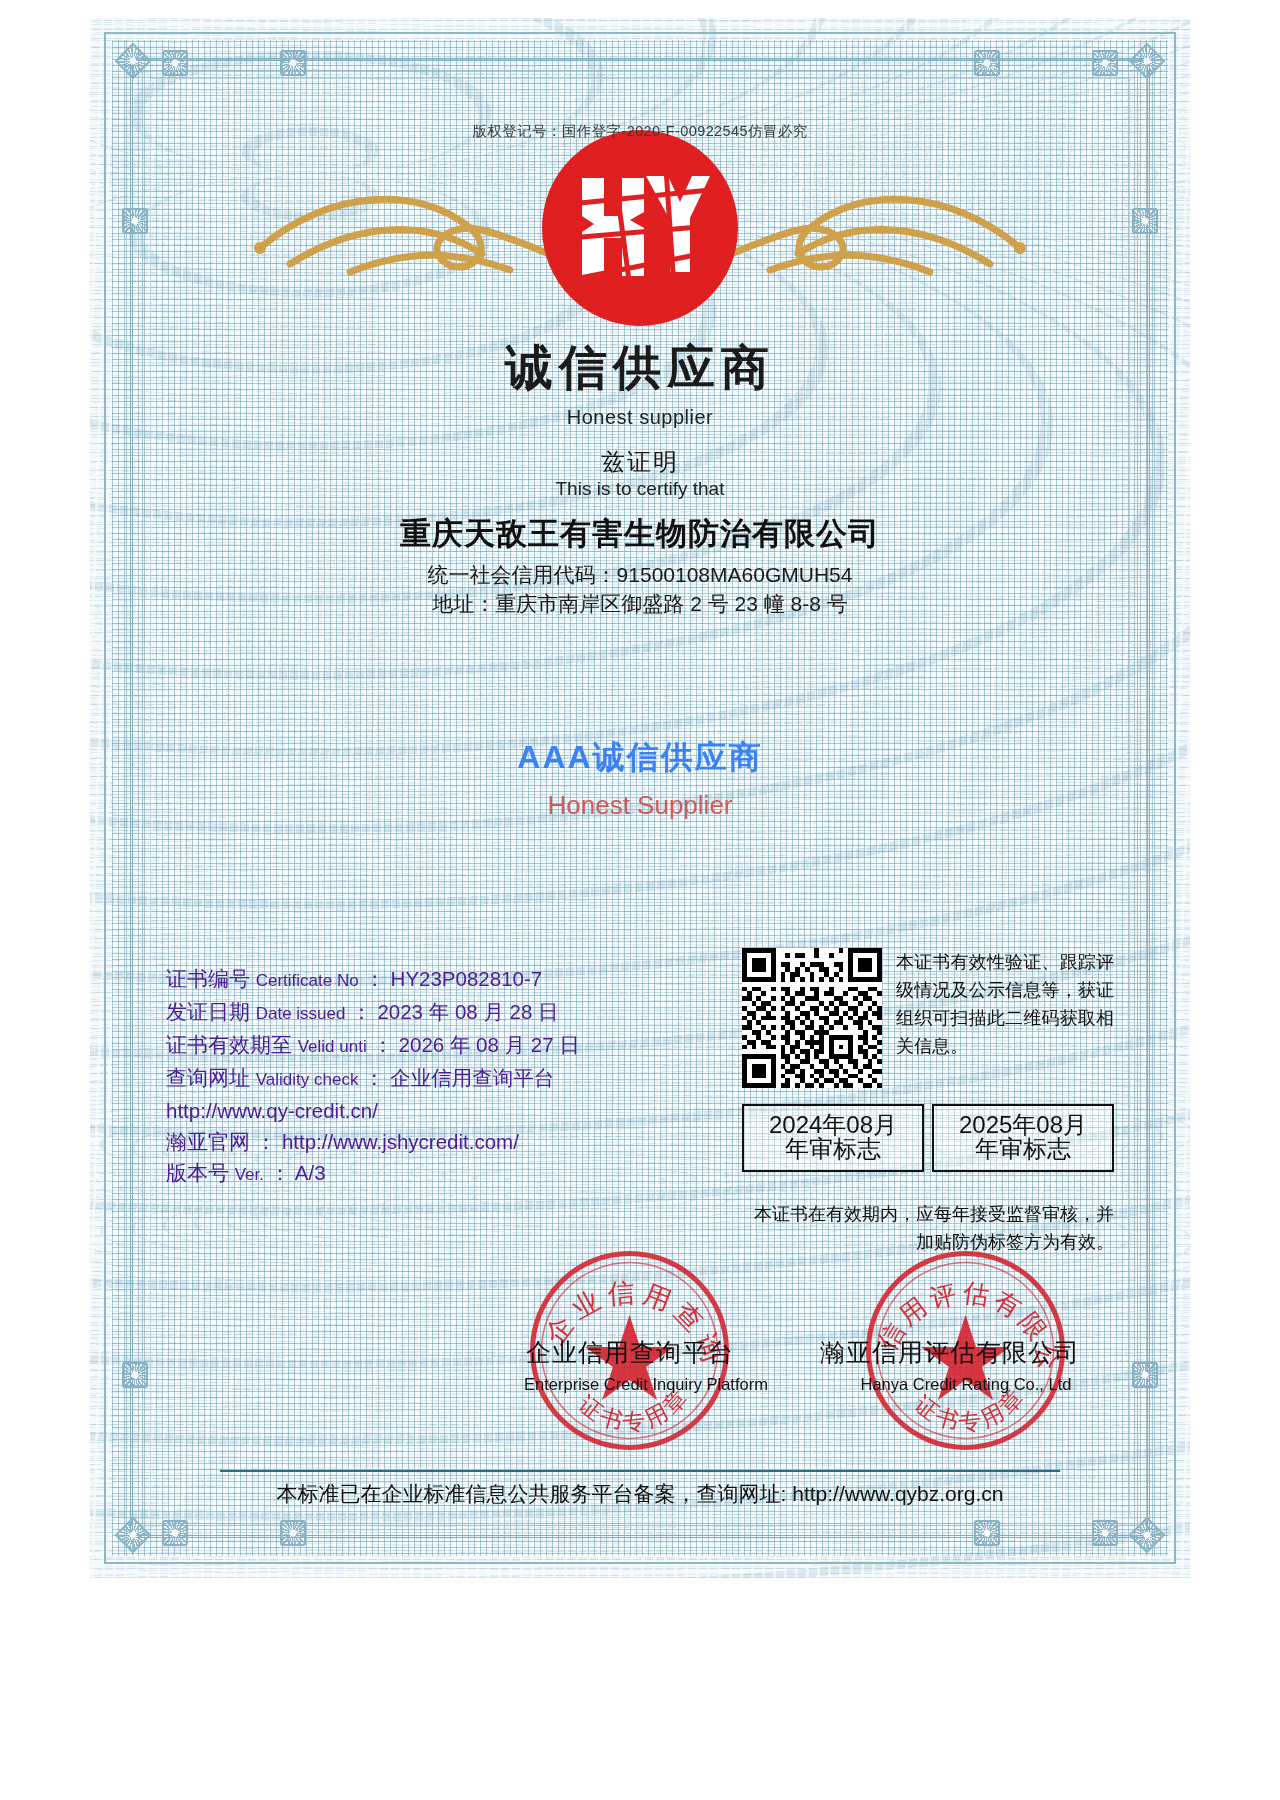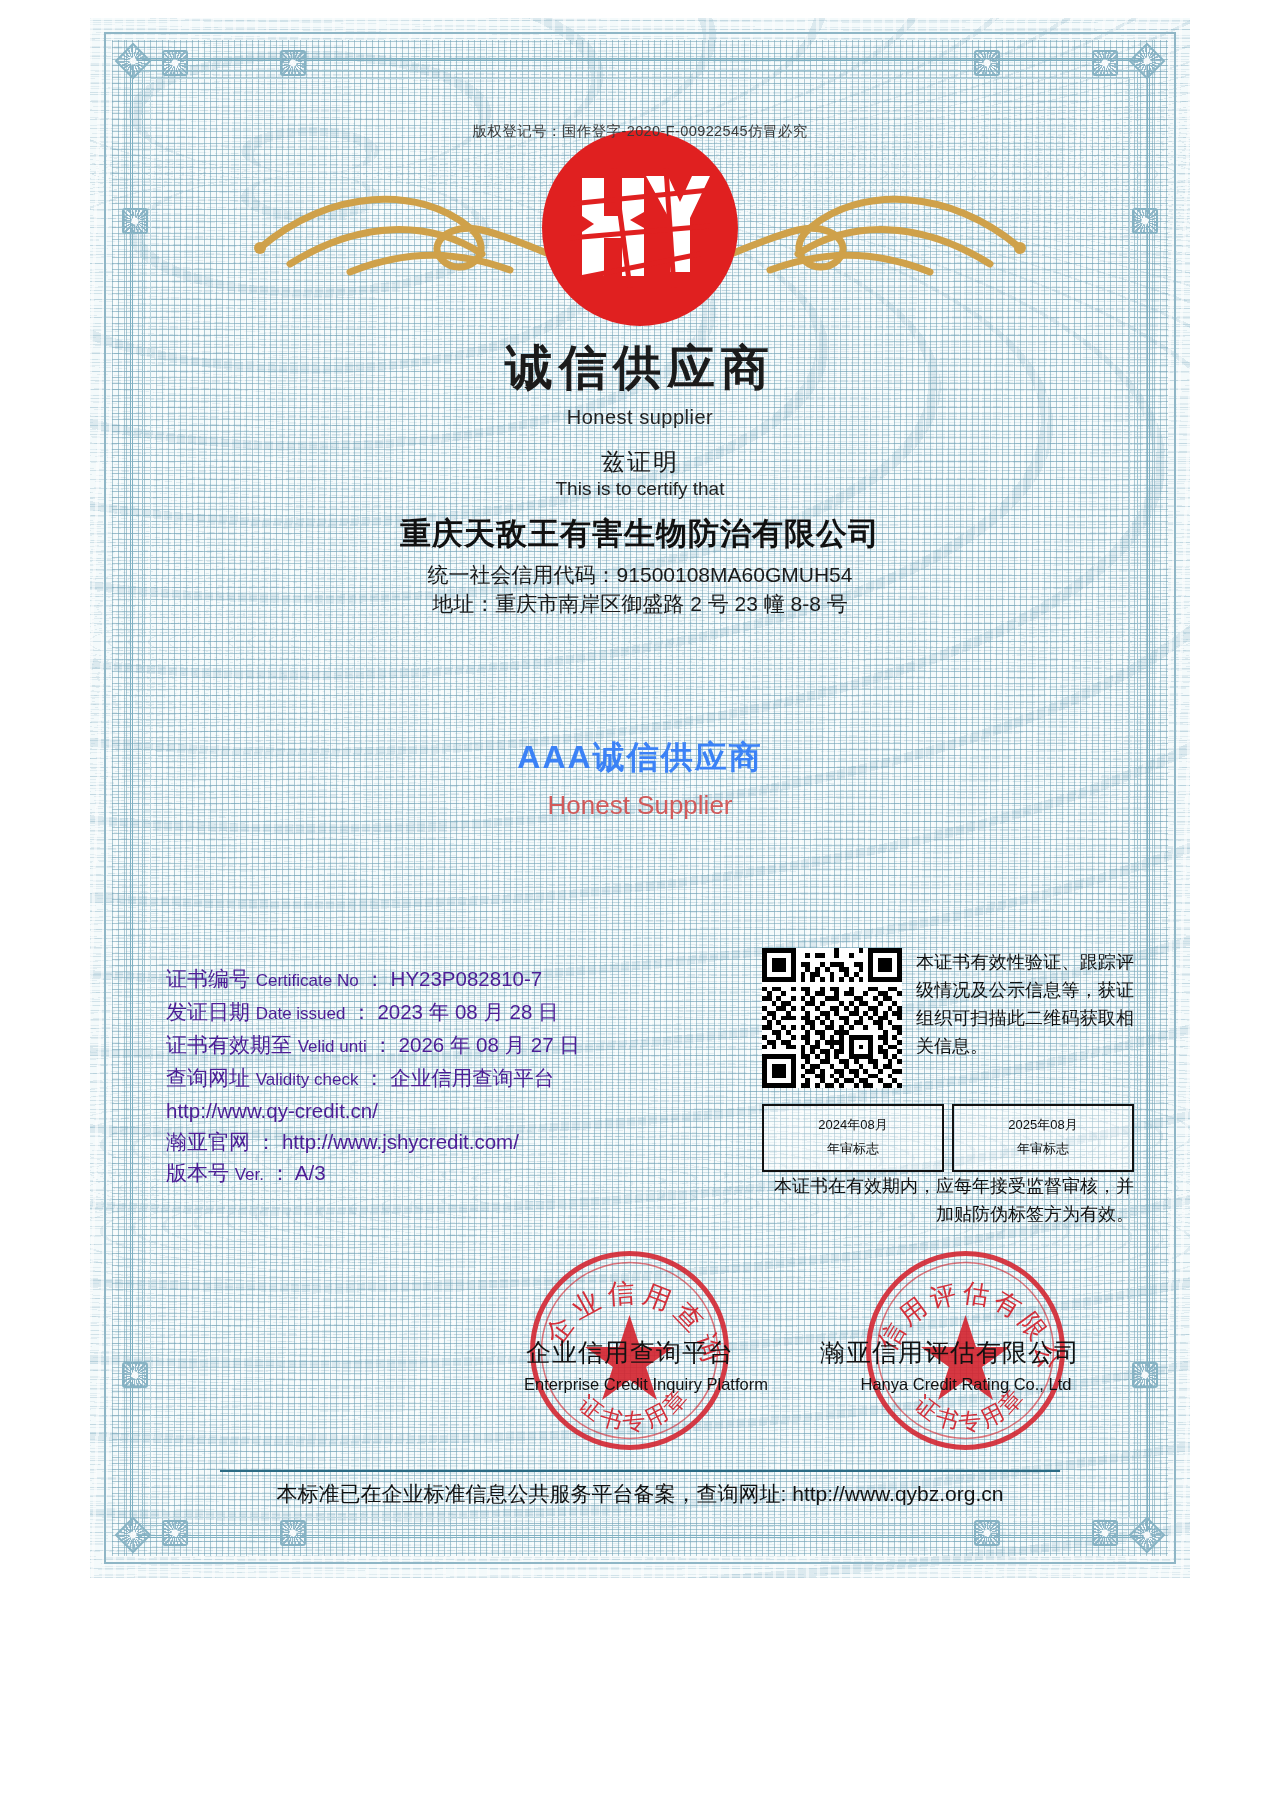--- a/index.html
+++ b/index.html
@@ -166,41 +166,41 @@
     z-index: 5;
     color: #4c1d95;
   }
   .d-row { font-size: 20.5px; line-height: 31px; white-space: nowrap; }
   .d-row .lbl-cn { font-size: 21px; }
   .d-row .lbl-en { font-size: 17px; }
 
   
   .qr-area {
     position: absolute;
-    left: 672px; top: 930px; width: 372px;
+    left: 652px; top: 930px; width: 372px;
     z-index: 5;
   }
   .qr-row { display: flex; align-items: flex-start; gap: 14px; }
   .qr-note {
     font-size: 18px; line-height: 28px; color: #111;
     text-align: justify;
   }
   .stamp-boxes { display: flex; gap: 8px; margin-top: 12px; }
   .stamp-box {
     flex: 1;
     border: 2px solid #111;
     padding: 7px 4px 9px 4px;
     text-align: center;
-    font-size: 13px;
+    font-size: 24px;
     line-height: 24px;
     color: #111;
     background: rgba(255,255,255,0.35);
   }
   .annual-note {
-    margin-top: 0;
+    margin-top: 28px;
     font-size: 18px; line-height: 28px; color: #111;
     text-align: right;
   }
 
   
   .seals { position: absolute; left: 0; right: 0; top: 1225px; height: 230px; z-index: 6; }
   .seal { position: absolute; width: 215px; height: 215px; }
   .seal.left { left: 432px; top: 0; }
   .seal.right { left: 768px; top: 0; }
 

